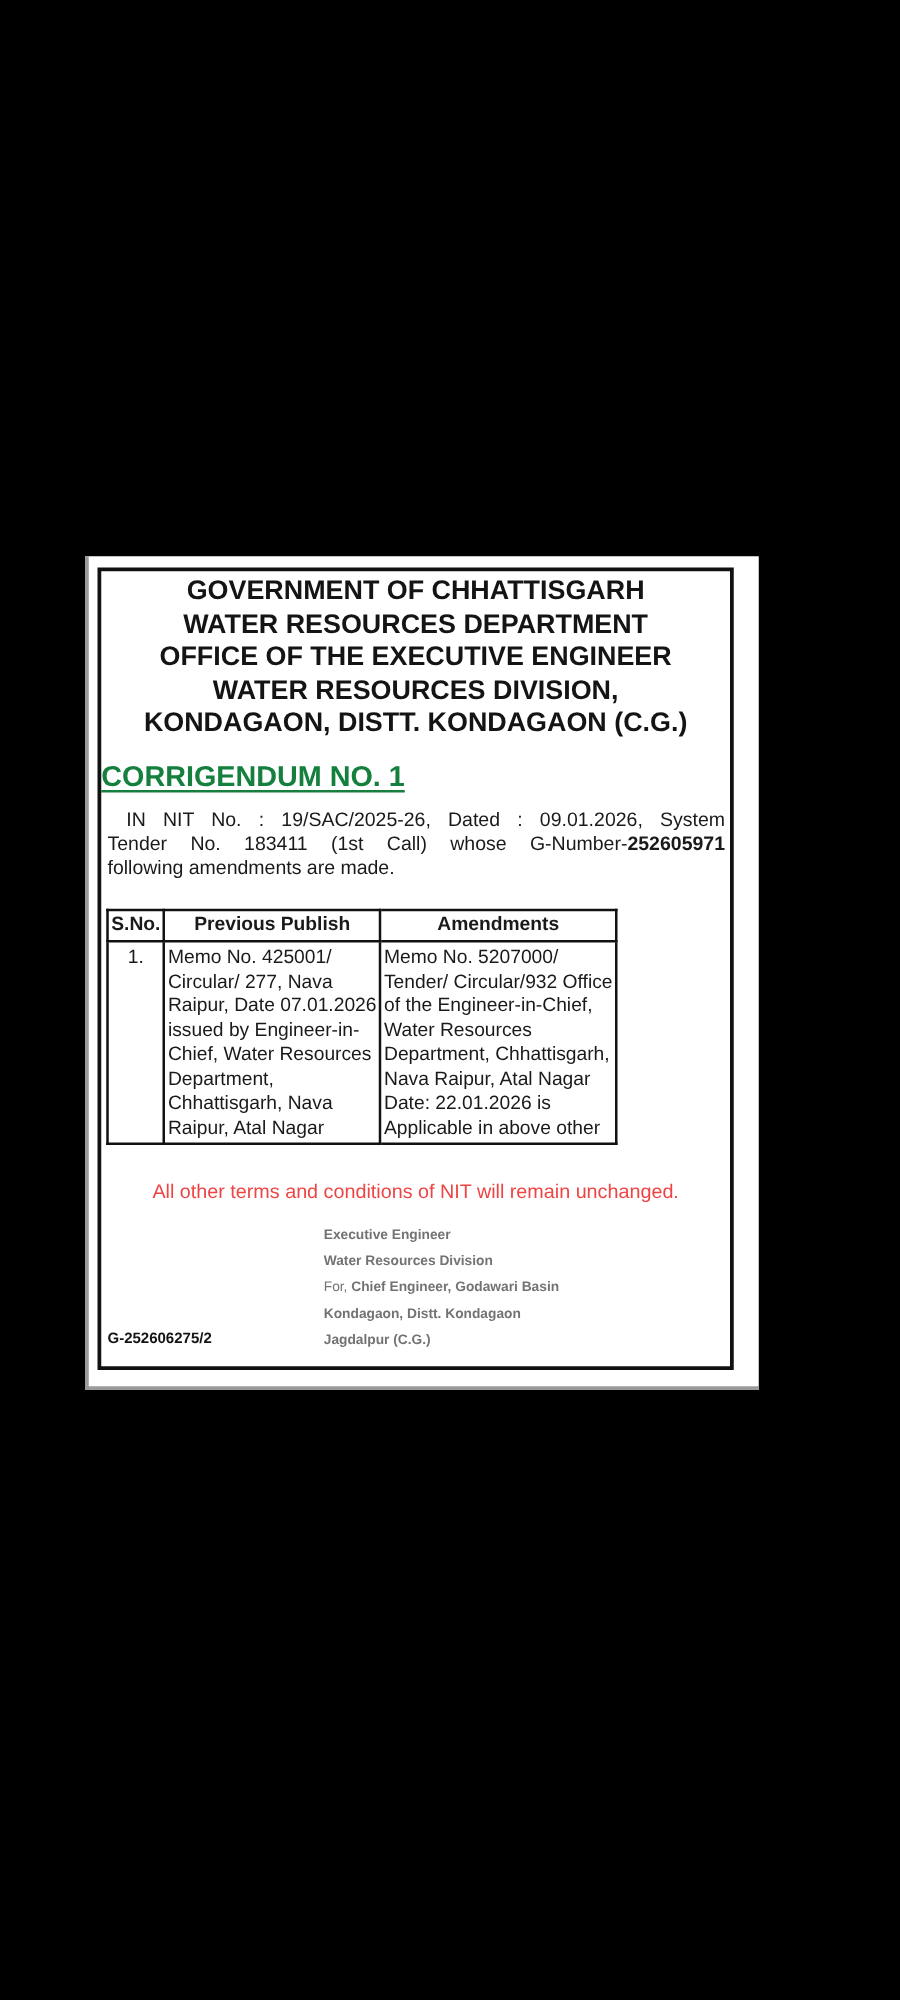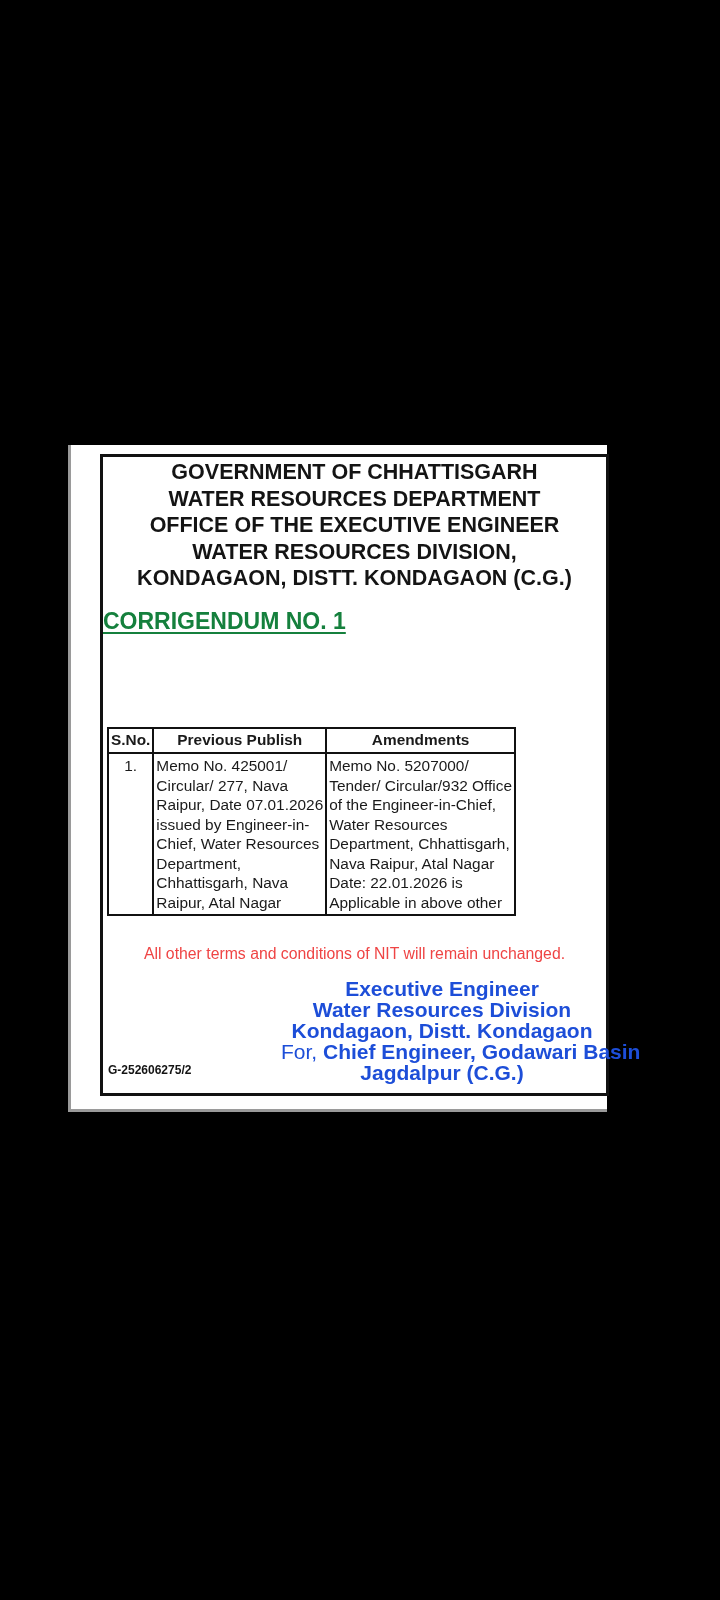--- a/index.html
+++ b/index.html
@@ -18,21 +18,21 @@
       top: 445px;
       width: 539px;
       height: 667px;
       background: #ffffff;
       border-left: 3px solid #9a9a9a;
       border-bottom: 3px solid #9a9a9a;
       box-sizing: border-box;
     }
     .frame {
       position: absolute;
-      left: 29px;
+      left: 7px;
       top: 9px;
       width: 509px;
       height: 642px;
       border: 3px solid #111;
       box-sizing: border-box;
     }
     .heading {
       position: absolute;
       left: 0;
       right: 0;
@@ -106,25 +106,24 @@
       font-size: 15.8px;
       line-height: 20px;
       color: #ef4444;
       white-space: nowrap;
     }
     .sign {
       position: absolute;
       left: 178px;
       width: 322px;
       top: 521px;
-      text-align: center;
-      font-size: 21px;
+      font-size: 11px;
       line-height: 21px;
       font-weight: bold;
-      color: #1d4ed8;
+      color: #737373;
     }
     .sign div { white-space: nowrap; }
     .sign .normal { font-weight: normal; }
     .gnum {
       position: absolute;
       left: 5px;
       top: 603px;
       font-size: 12px;
       font-weight: bold;
       line-height: 21px;
@@ -142,20 +141,25 @@
       <div>WATER RESOURCES DEPARTMENT</div>
       <div>OFFICE OF THE EXECUTIVE ENGINEER</div>
       <div>WATER RESOURCES DIVISION,</div>
       <div>KONDAGAON, DISTT. KONDAGAON (C.G.)</div>
     </div>
 
     <div class="title">
       <span>CORRIGENDUM NO. 1</span>
     </div>
 
+    <div class="intro">
+      <span class="l j first">IN NIT No. : 19/SAC/2025-26, Dated : 09.01.2026, System</span>
+      <span class="l j"><span>Tender No. 183411 (1st Call) whose G-Number-</span><b>252605971</b></span>
+      <span class="l">following amendments are made.</span>
+    </div>
 
     <table class="amend">
       <thead>
         <tr>
           <th class="c-sno">S.No.</th>
           <th class="c-prev">Previous Publish</th>
           <th>Amendments</th>
         </tr>
       </thead>
       <tbody>
@@ -183,20 +187,20 @@
           </td>
         </tr>
       </tbody>
     </table>
 
     <div class="unchanged">All other terms and conditions of NIT will remain unchanged.</div>
 
     <div class="sign">
       <div>Executive Engineer</div>
       <div>Water Resources Division</div>
+      <div><span class="normal">For, </span><span>Chief Engineer, Godawari Basin</span></div>
       <div>Kondagaon, Distt. Kondagaon</div>
-      <div><span class="normal">For, </span><span>Chief Engineer, Godawari Basin</span></div>
       <div>Jagdalpur (C.G.)</div>
     </div>
 
     <div class="gnum">G-252606275/2</div>
   </div>
 </div>
 
 </body></html>

